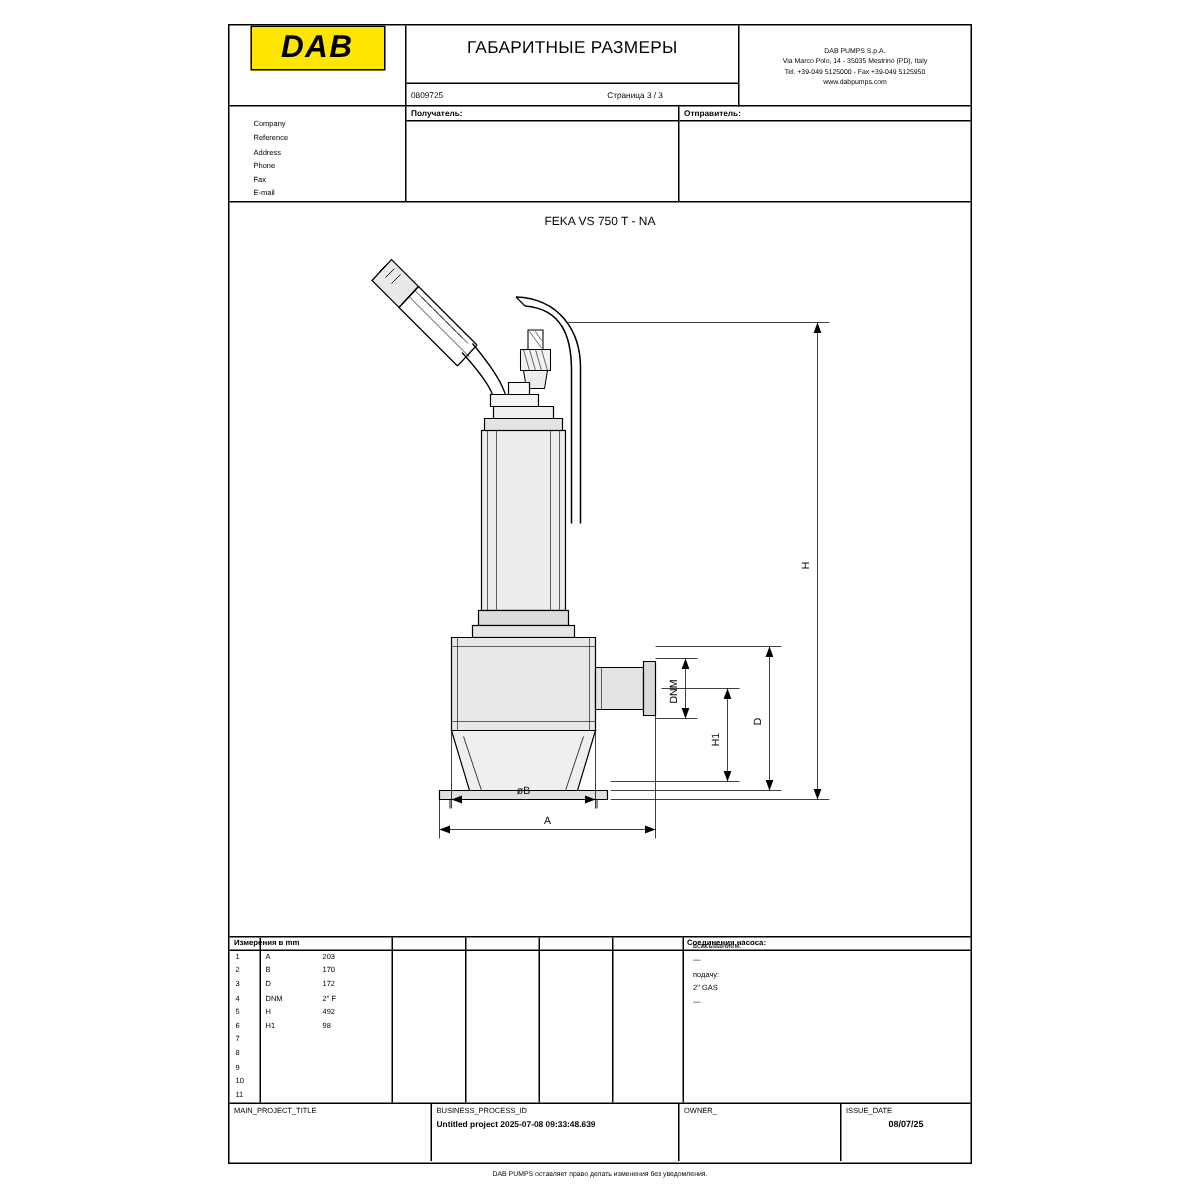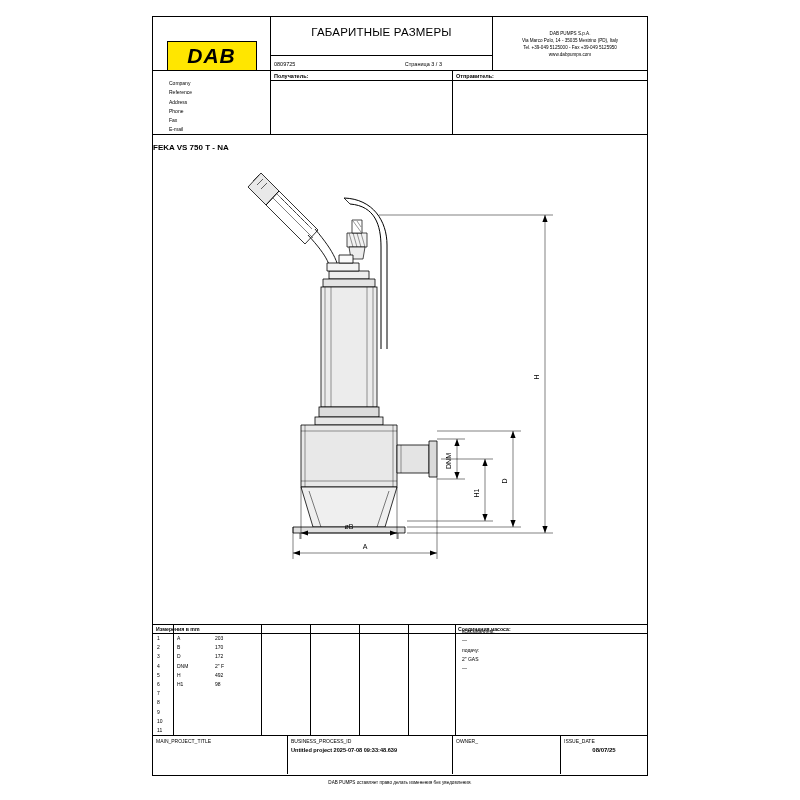--- a/index.html
+++ b/index.html
@@ -2,41 +2,41 @@
 <html><head>
 <meta charset="utf-8">
 <style>
   html,body{margin:0;padding:0;background:#ffffff;}
   body{width:800px;height:800px;font-family:"Liberation Sans",sans-serif;color:#000;}
   .page{position:relative;width:800px;height:800px;}
   .sheet{position:absolute;left:152px;top:16px;width:496px;height:760px;border:1px solid #000;box-sizing:border-box;}
 
   
   .hdr{position:relative;height:54px;border-bottom:1px solid #000;box-sizing:border-box;}
-  .hdr-logo{position:absolute;left:0;top:0;width:118px;height:54px;border-right:1px solid #000;box-sizing:border-box;display:flex;align-items:flex-end;justify-content:center;}
+  .hdr-logo{position:absolute;left:0;top:0;width:118px;height:54px;border-right:1px solid #000;box-sizing:border-box;display:flex;align-items:flex-start;justify-content:center;}
   .logo-box{width:88px;height:28px;background:#ffe600;border:1.5px solid #000;display:flex;align-items:center;justify-content:center;}
   .logo-box span{font-weight:bold;font-style:italic;font-size:21px;letter-spacing:1px;color:#000;font-family:"Liberation Sans",sans-serif;}
   .hdr-mid{position:absolute;left:118px;top:0;width:222px;height:54px;border-right:1px solid #000;box-sizing:border-box;}
   .hdr-title{text-align:center;font-weight:normal;font-size:11.5px;padding-top:9px;letter-spacing:.2px;}
   .hdr-sub{position:absolute;left:0;right:0;bottom:0;height:16px;border-top:1px solid #000;box-sizing:border-box;font-size:5.5px;display:flex;align-items:center;}
   .hdr-sub .c1{padding-left:3px;width:60%;}
   .hdr-sub .c2{width:40%;}
   .hdr-right{position:absolute;left:340px;top:0;right:0;height:54px;box-sizing:border-box;display:flex;align-items:center;justify-content:center;}
   .hdr-right .addr{font-size:4.6px;line-height:1.55;text-align:center;}
 
   
   .recip{position:relative;height:64px;border-bottom:1px solid #000;box-sizing:border-box;}
   .recip .lbl-col{position:absolute;left:0;top:0;width:118px;height:100%;border-right:1px solid #000;box-sizing:border-box;font-size:5px;padding:8px 0 0 16px;line-height:1.85;}
   .recip .col2{position:absolute;left:118px;top:0;width:182px;height:100%;border-right:1px solid #000;box-sizing:border-box;}
   .recip .col3{position:absolute;left:300px;top:0;right:0;height:100%;box-sizing:border-box;}
   .recip .hd{font-size:5.5px;font-weight:bold;padding:2px 0 0 3px;border-bottom:1px solid #000;height:10px;box-sizing:border-box;}
 
   
   .draw{position:relative;height:490px;border-bottom:1px solid #000;box-sizing:border-box;overflow:hidden;}
-  .model{position:absolute;left:0;right:0;top:8px;font-size:8px;font-weight:bold;}
+  .model{position:absolute;left:0;right:0;top:8px;text-align:center;font-size:8px;font-weight:normal;}
   .svgwrap{position:absolute;left:0;top:0;width:100%;height:100%;}
 
   
   .tbl{position:relative;height:111px;border-bottom:1px solid #000;box-sizing:border-box;}
   .tbl .thead{height:9px;border-bottom:1px solid #000;box-sizing:border-box;position:relative;}
   .tbl .thead .t1{position:absolute;left:3px;top:1px;font-size:5.2px;font-weight:bold;}
   .tbl .thead .t2{position:absolute;left:305px;top:1px;font-size:5.2px;font-weight:bold;}
   .tbl .vline{position:absolute;top:0;bottom:0;width:0;border-left:1px solid #000;}
   .rows{position:absolute;left:0;top:9px;right:0;bottom:0;}
   .row{height:9.2px;position:relative;font-size:5px;}

